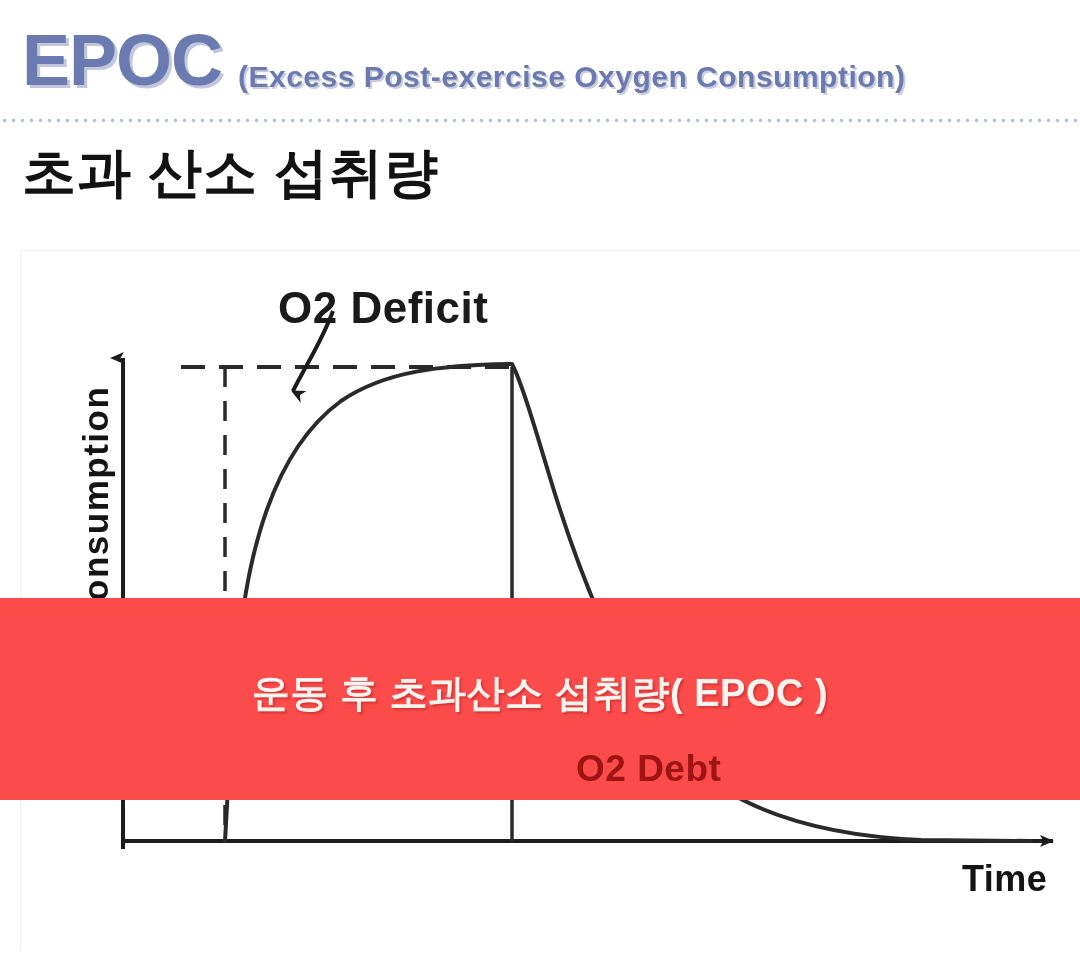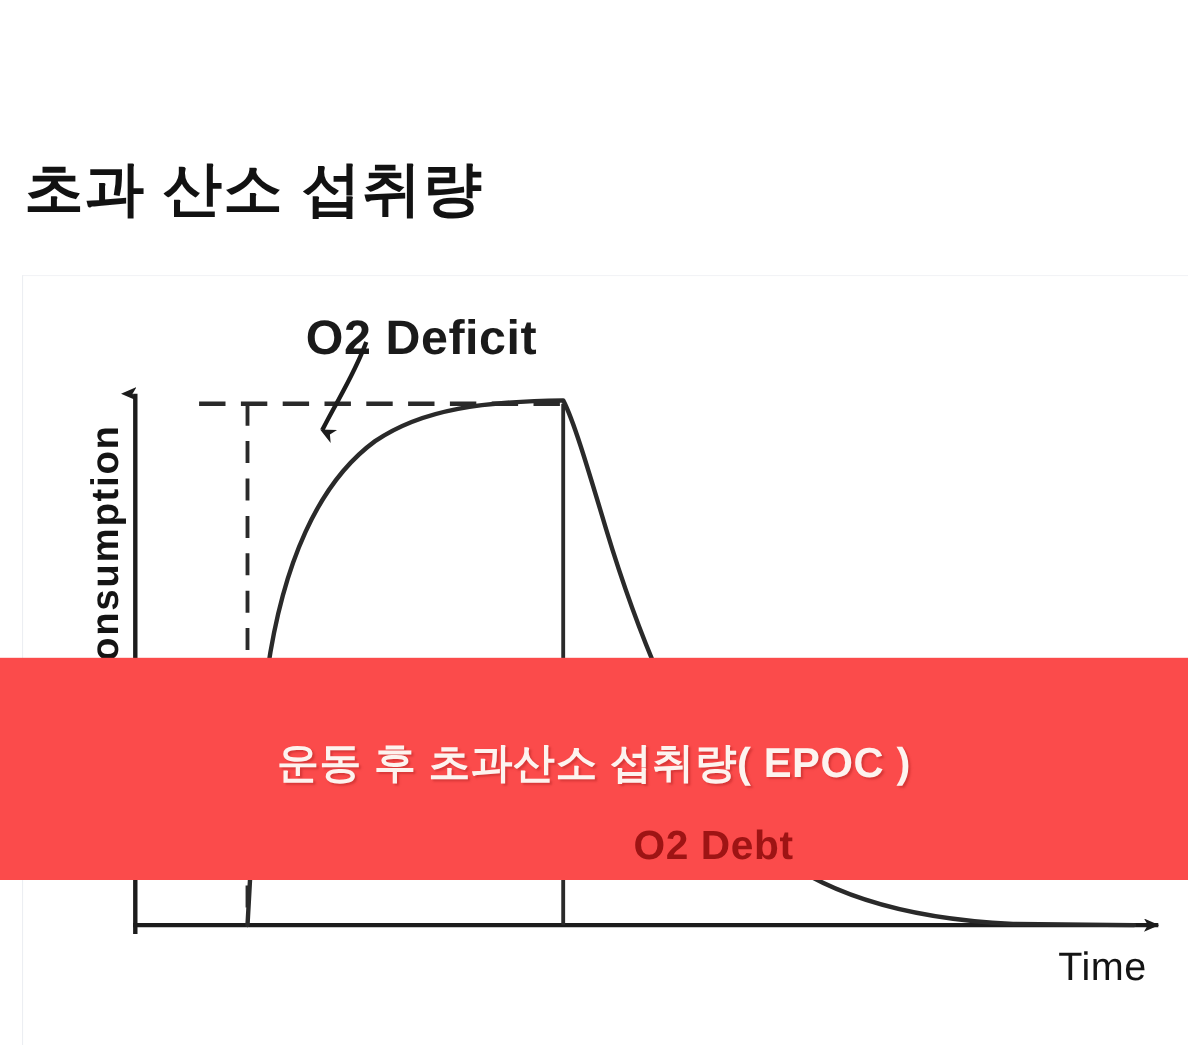--- a/index.html
+++ b/index.html
@@ -93,21 +93,21 @@
     letter-spacing:1.5px;
     text-align:center;
     white-space:nowrap;
     font-family:"Liberation Sans", sans-serif;
   }
 
   .x-axis-label {
     position:absolute;
     left:962px; top:858px;
     font-size:36px;
-    font-weight:normal;
+    font-weight:bold;
     color:#141414;
     letter-spacing:0.5px;
     white-space:nowrap;
     font-family:"Liberation Sans", sans-serif;
   }
 
   .o2-deficit-label {
     position:absolute;
     left:278px; top:283px;
     font-size:44px;
@@ -163,20 +163,25 @@
     white-space:nowrap;
     z-index:9;
     font-family:"Liberation Sans", sans-serif;
   }
 </style>
 </head>
 <body>
 
 <div id="page">
 
+  <div class="header-block">
+    <div class="epoc-title">EPOC</div>
+    <div class="epoc-subtitle">(Excess Post-exercise Oxygen Consumption)</div>
+    <div class="dotted-divider"></div>
+  </div>
 
   <div class="kor-heading">초과 산소 섭취량</div>
 
   <div class="chart-frame">
     <svg class="chart-svg" width="1060" height="700" viewBox="0 0 1060 700">
       <defs>
         <marker id="arrowUp" markerWidth="12" markerHeight="14" refX="6" refY="13" orient="auto-start-reverse" markerUnits="userSpaceOnUse">
           <path d="M6,0 L12,14 L6,10.5 L0,14 Z" fill="#1c1c1c"></path>
         </marker>
         <marker id="arrowRight" markerWidth="14" markerHeight="12" refX="13" refY="6" orient="auto" markerUnits="userSpaceOnUse">

